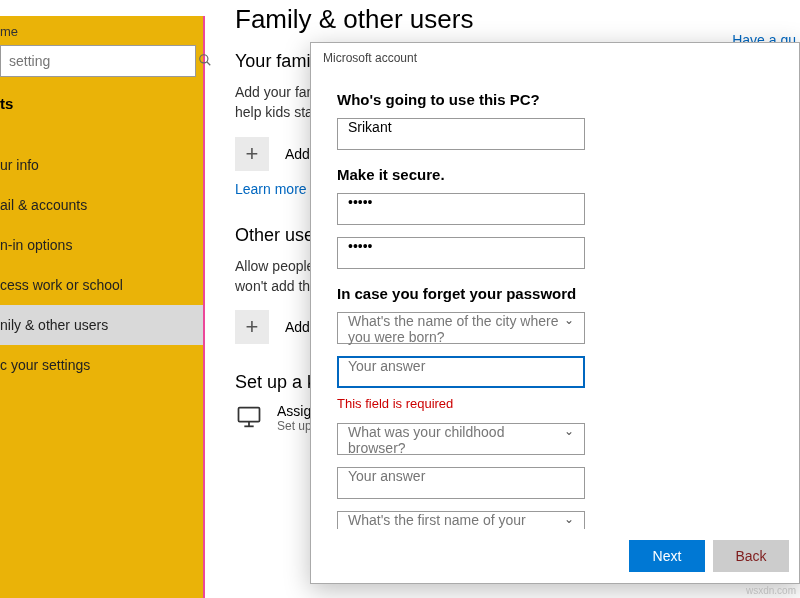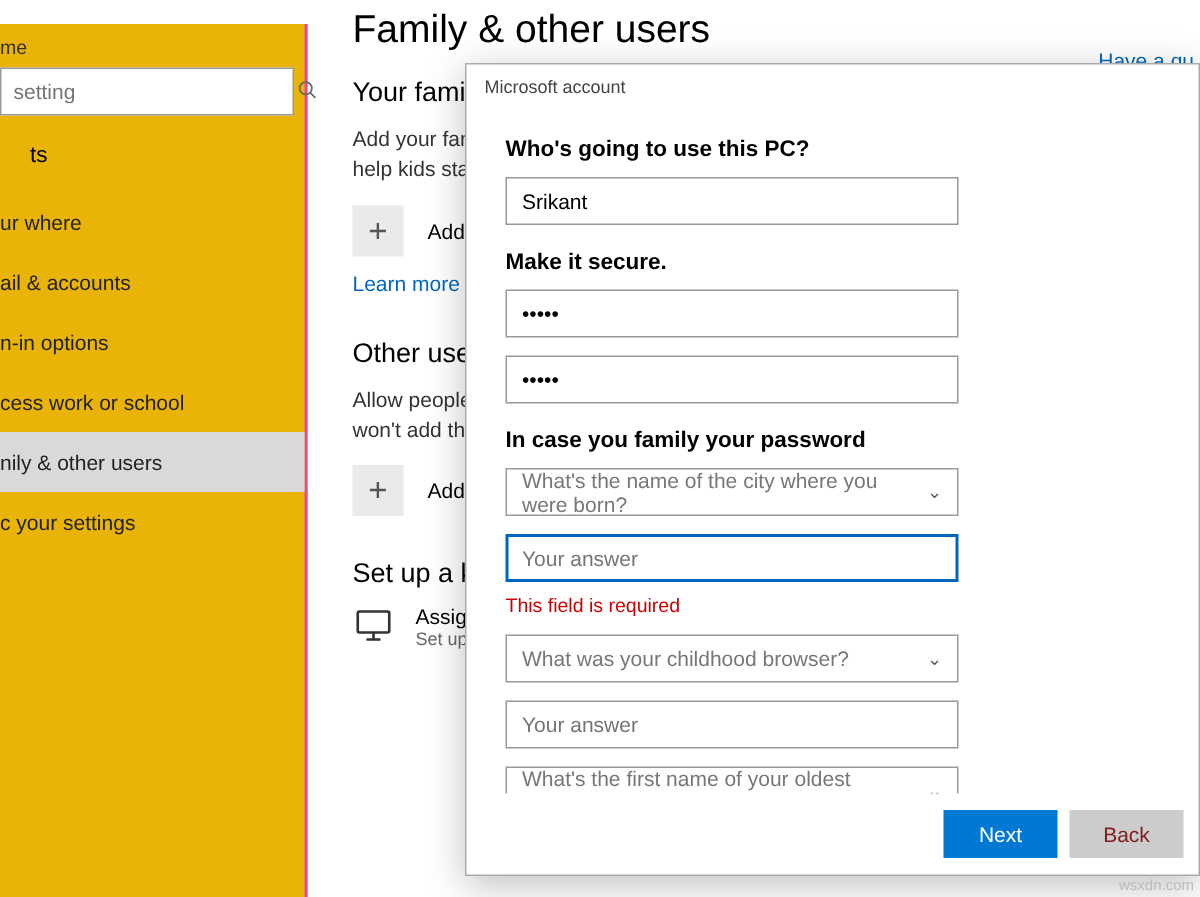--- a/index.html
+++ b/index.html
@@ -4,21 +4,21 @@
 <style>
   * { box-sizing: border-box; margin: 0; padding: 0; font-family: "Segoe UI", Arial, sans-serif; }
   body { background: #fff; width: 800px; height: 598px; overflow: hidden; position: relative; font-size: 14px; color: #000; }
 
   
   .sidebar { position: absolute; left: 0; top: 16px; width: 205px; height: 100%; background: #eab308; border-right: 2px solid #ec4899; }
   .home-label { padding: 8px 0 6px 0; font-size: 13px; color: #333; }
   .search-wrap { display: flex; align-items: center; border: 1px solid #999; height: 32px; width: 196px; margin-bottom: 18px; background: #fff; }
   .search-wrap input { border: none; outline: none; flex: 1; font-size: 14px; padding: 0 8px; color: #666; background: transparent; }
   .search-wrap .sicon { width: 28px; text-align: center; color: #666; font-size: 14px; }
-  .sidebar-title { font-size: 15px; font-weight: 400; margin-bottom: 16px; padding-left: 20px; }
+  .sidebar-title { font-size: 15px; font-weight: 700; margin-bottom: 33px; }
   .nav { list-style: none; }
   .nav li { height: 40px; display: flex; align-items: center; padding-left: 0; font-size: 14px; color: #222; cursor: pointer; }
   .nav li.sel { background: #d9d9d9; }
 
   
   .main { position: absolute; left: 235px; top: 0; width: 565px; height: 100%; }
   .page-title { font-size: 26px; font-weight: 400; margin: 4px 0 16px 0; }
   .section-h { font-size: 18px; margin: 8px 0 10px 0; }
   .body-text { font-size: 14px; color: #333; line-height: 1.45; margin-bottom: 14px; max-width: 520px; }
   .link { color: #0067c0; cursor: pointer; }
@@ -29,21 +29,21 @@
   .monicon { width: 28px; height: 28px; flex-shrink: 0; }
   .monicon svg { stroke: #333; }
   .kiosk-text .t1 { font-size: 14px; }
   .kiosk-text .t2 { font-size: 12px; color: #666; }
 
   
   .dialog { position: absolute; left: 310px; top: 42px; width: 490px; height: 542px; background: #fff; border: 1px solid #aaa; box-shadow: 0 6px 24px rgba(0,0,0,0.25); display: flex; flex-direction: column; }
   .dlg-title { font-size: 12px; color: #444; padding: 8px 12px 6px 12px; }
   .dlg-body { flex: 1; padding: 4px 26px 0 26px; overflow: hidden; }
   .q { font-size: 15px; font-weight: 700; margin: 16px 0 10px 0; }
-  .field, .select { width: 302px; height: 32px; border: 1px solid #999; padding: 0 10px; font-size: 14px; display: flex; align-items: center; color: #333; }
+  .field, .select { width: 248px; height: 32px; border: 1px solid #999; padding: 0 10px; font-size: 14px; display: flex; align-items: flex-start; color: #333; }
   .field input { border: none; outline: none; width: 100%; font-size: 14px; background: transparent; }
   .field.focus { border: 2px solid #0067c0; padding: 0 9px; height: 32px; }
   .field + .field, .select + .field, .select + .select, .field + .select { margin-top: 12px; }
   .select { justify-content: space-between; cursor: pointer; color: #777; }
   .select .chev { color: #555; font-size: 12px; }
   .err { color: #c00; font-size: 13px; margin: 8px 0 12px 0; }
   .placeholder { color: #888; }
 
   .dlg-foot { height: 54px; display: flex; justify-content: flex-end; align-items: center; gap: 8px; padding-right: 10px; }
   .btn { width: 76px; height: 32px; font-size: 14px; border: none; cursor: pointer; }
@@ -61,21 +61,21 @@
     <input type="text" placeholder="setting" style="">
     <span class="sicon">
       <svg width="14" height="14" viewBox="0 0 24 24" fill="none" stroke="#666" stroke-width="2">
           <circle cx="10" cy="10" r="7"></circle>
           <line x1="21" y1="21" x2="15" y2="15"></line>
         </svg>
     </span>
   </div>
   <div class="sidebar-title">ts</div>
   <ul class="nav">
-    <li>ur where</li>
+    <li>ur info</li>
     <li>ail &amp; accounts</li>
     <li>n-in options</li>
     <li>cess work or school</li>
     <li class="sel">nily &amp; other users</li>
     <li>c your settings</li>
   </ul>
 </div>
 
 <div class="main">
   <h1 class="page-title">Family &amp; other users</h1>
@@ -125,21 +125,21 @@
     </div>
 
     <div class="q">Make it secure.</div>
     <div class="field">
       <input type="password" value="•••••" style="">
     </div>
     <div class="field">
       <input type="password" value="•••••" style="">
     </div>
 
-    <div class="q">In case you family your password</div>
+    <div class="q">In case you forget your password</div>
     <div class="select">
       <span>What's the name of the city where you were born?</span>
       <span class="chev">⌄</span>
     </div>
     <div class="field focus">
       <input type="text" class="placeholder" placeholder="Your answer" style="">
     </div>
     <div class="err">This field is required</div>
 
     <div class="select">

